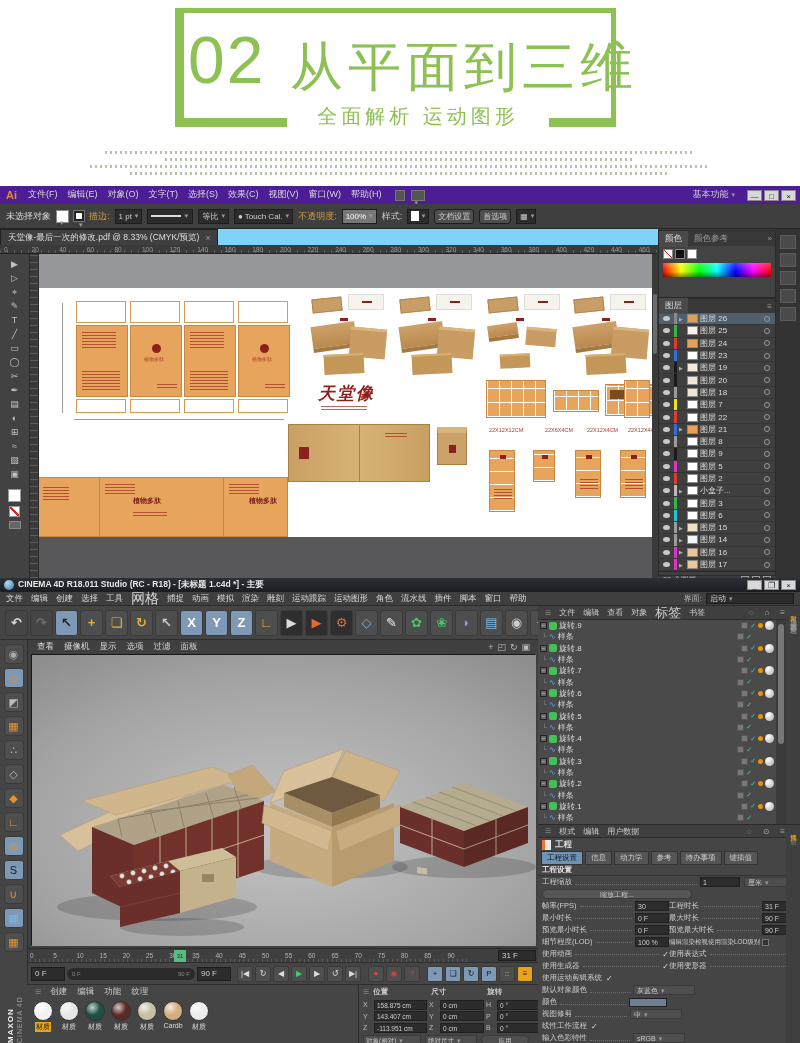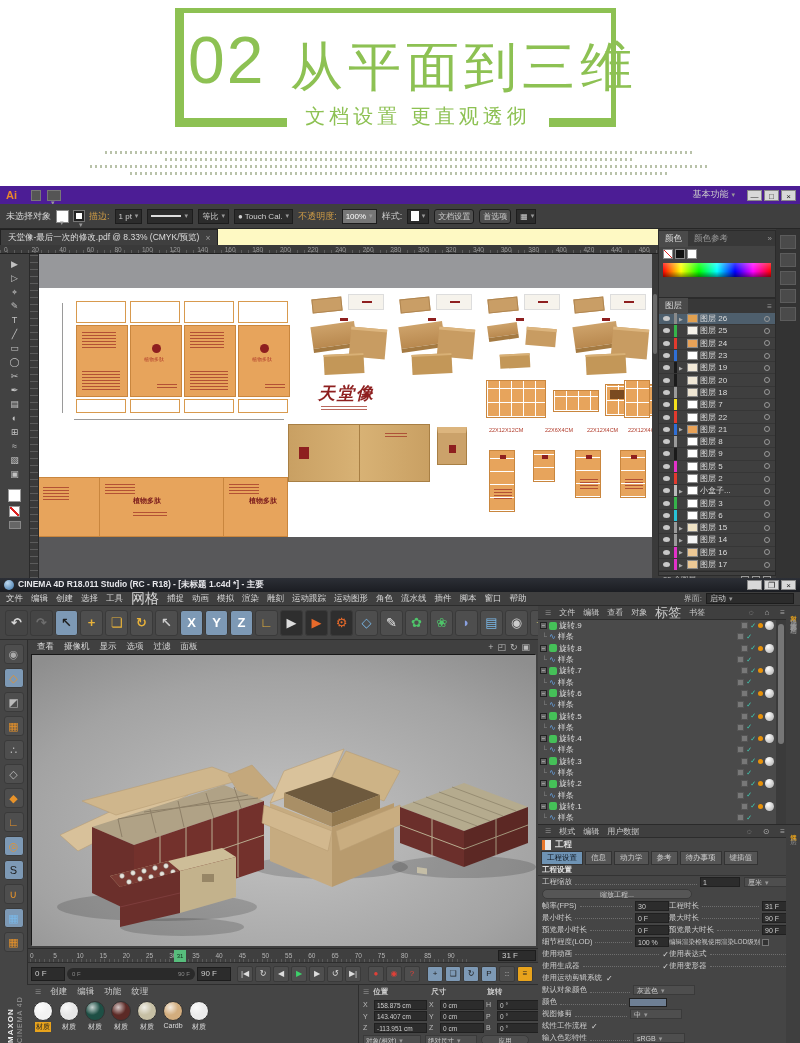--- a/index.html
+++ b/index.html
@@ -15,21 +15,21 @@
 .dotrow{position:absolute;height:3px;background:repeating-linear-gradient(90deg,#a7b394 0 2px,transparent 2px 5px);opacity:.8}
 
 .dtext{color:#d4d4d4;font-size:9px}
 .menu-item{color:#d6d6d6;font-size:9px;padding:0 5px;white-space:nowrap;cursor:default}
 .fieldbox{background:#2c2c2c;border:1px solid #1d1d1d;color:#cfcfcf;font-size:8px;display:flex;align-items:center;padding:0 3px;height:15px}
 .dd::after{content:"▾";font-size:7px;color:#999;margin-left:3px}
 .winbtn{width:15px;height:11px;background:#d8d8d8;color:#222;font-size:8px;line-height:11px;text-align:center;margin-left:2px;border:1px solid #888}
 
 #ai-menubar{left:0;top:186px;width:800px;height:18px;background:#4c1d95;border-bottom:1px solid #222;display:flex;align-items:flex-end;padding:15px 4px}
 #ai-controlbar{left:0;top:204px;width:800px;height:25px;background:#3f3f3f;border-bottom:1px solid #262626;display:flex;align-items:center;gap:5px;padding:0 6px}
-#ai-tabrow{left:0;top:229px;width:658px;height:16px;background:#fef9c3;display:flex;align-items:flex-start}
+#ai-tabrow{left:0;top:229px;width:658px;height:16px;background:#7dd3fc;display:flex;align-items:flex-start}
 #ai-tab{background:#3f3f3f;color:#ddd;font-size:8.5px;padding:2px 7px;display:flex;gap:6px;align-items:center;border:1px solid #222;border-bottom:none}
 #ai-ruler{left:0;top:245px;width:658px;height:9px;background:#3a3a3a;border-bottom:1px solid #222;display:flex;padding-left:4px;background-image:repeating-linear-gradient(90deg,#5c5c5c 0 1px,transparent 1px 6.9px);background-size:100% 3px;background-position:0 100%;background-repeat:no-repeat}
 .rulnum{width:27.6px;font-size:6.5px;color:#9a9a9a;flex:none}
 #ai-toolbar{left:0;top:254px;width:30px;height:324px;background:#424242;border-right:1px solid #2a2a2a;display:flex;flex-direction:column;align-items:center;gap:4px;padding-top:5px}
 .tool{color:#c2c2c2;font-size:9px;line-height:10px}
 #ai-vruler{left:30px;top:254px;width:9px;height:324px;background:#3a3a3a;border-right:1px solid #2a2a2a;background-image:repeating-linear-gradient(0deg,#5c5c5c 0 1px,transparent 1px 7px)}
 #ai-canvas{left:39px;top:254px;width:619px;height:324px;background:#97989b;overflow:hidden}
 #artboard{position:absolute;left:0;top:34px;width:613px;height:249px;background:#fff;overflow:hidden}
 #pasteboard-dark{position:absolute;left:0;top:283px;width:619px;height:41px;background:#58585a}
 #ai-canvas-scroll{position:absolute;left:613px;top:0;width:6px;height:324px;background:#3a3a3a}
@@ -124,29 +124,40 @@
 <div id="page">
 
   <div>
     <div class="hbar" style="left:175px;top:8px;width:441px;height:5px"></div>
     <div class="hbar" style="left:175px;top:8px;width:9px;height:119px"></div>
     <div class="hbar" style="left:611px;top:8px;width:5px;height:119px"></div>
     <div class="hbar" style="left:175px;top:118px;width:120px;height:9px"></div>
     <div class="hbar" style="left:545px;top:118px;width:71px;height:9px"></div>
     <div id="hnum">02</div>
     <div id="htitle">从平面到三维</div>
-    <div id="hsub">文档设置 更直观透彻</div>
+    <div id="hsub">全面解析 运动图形</div>
     <div class="dotrow" style="left:105px;top:151px;width:590px"></div>
     <div class="dotrow" style="left:165px;top:158px;width:470px"></div>
     <div class="dotrow" style="left:90px;top:165px;width:620px"></div>
     <div class="dotrow" style="left:130px;top:172px;width:540px"></div>
   </div>
 
   <div class="abs" id="ai-menubar">
     <span style="color:#e8872a;font-weight:bold;font-size:11px;margin:0 6px 0 2px">Ai</span>
+    <div class="flex">
+        <span class="menu-item">文件(F)</span>
+        <span class="menu-item">编辑(E)</span>
+        <span class="menu-item">对象(O)</span>
+        <span class="menu-item">文字(T)</span>
+        <span class="menu-item">选择(S)</span>
+        <span class="menu-item">效果(C)</span>
+        <span class="menu-item">视图(V)</span>
+        <span class="menu-item">窗口(W)</span>
+        <span class="menu-item">帮助(H)</span>
+      </div>
     <span style="width:10px;height:11px;background:#555;border:1px solid #777;margin-left:8px"></span>
     <span class="dd" style="width:14px;height:11px;background:#555;border:1px solid #777;margin-left:6px"></span>
     <span style="flex:1"></span>
     <span class="dd" style="color:#ccc;font-size:9px;margin-right:10px">基本功能</span>
     <div class="flex">
         <span class="winbtn">—</span>
         <span class="winbtn">□</span>
         <span class="winbtn">×</span>
       </div>
   </div>

